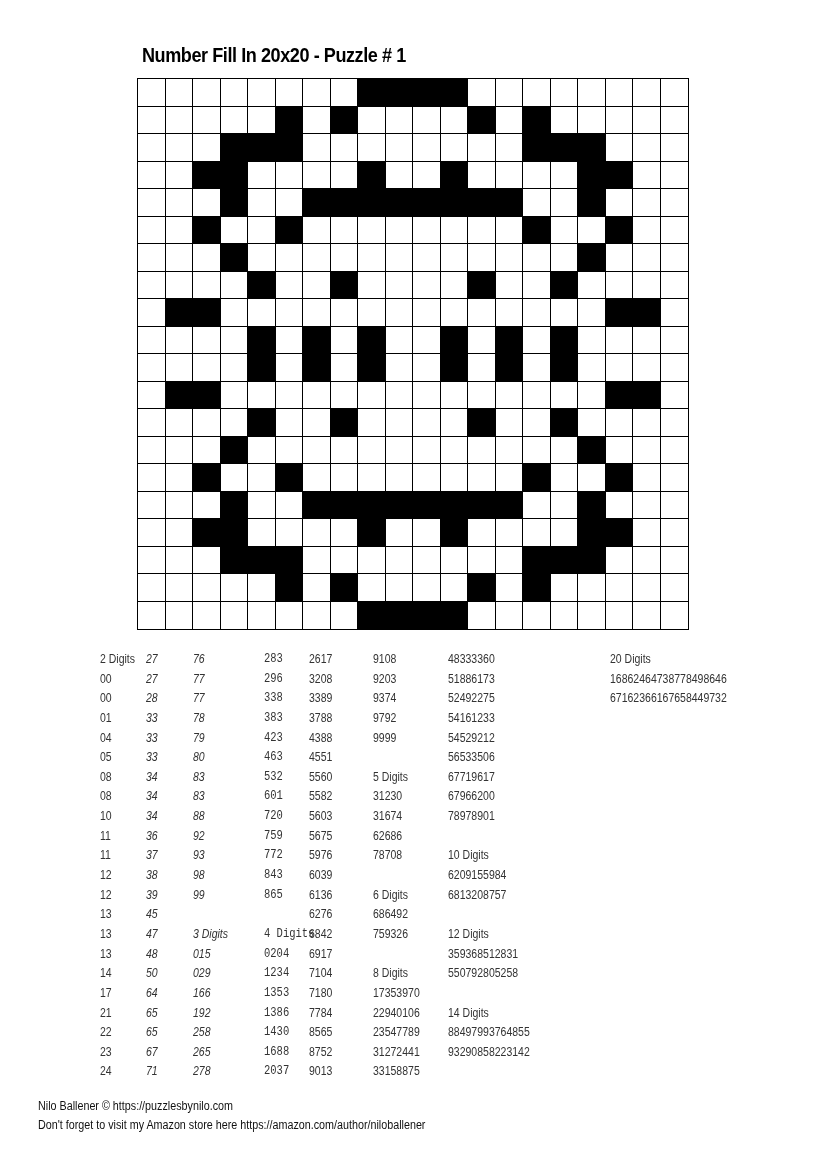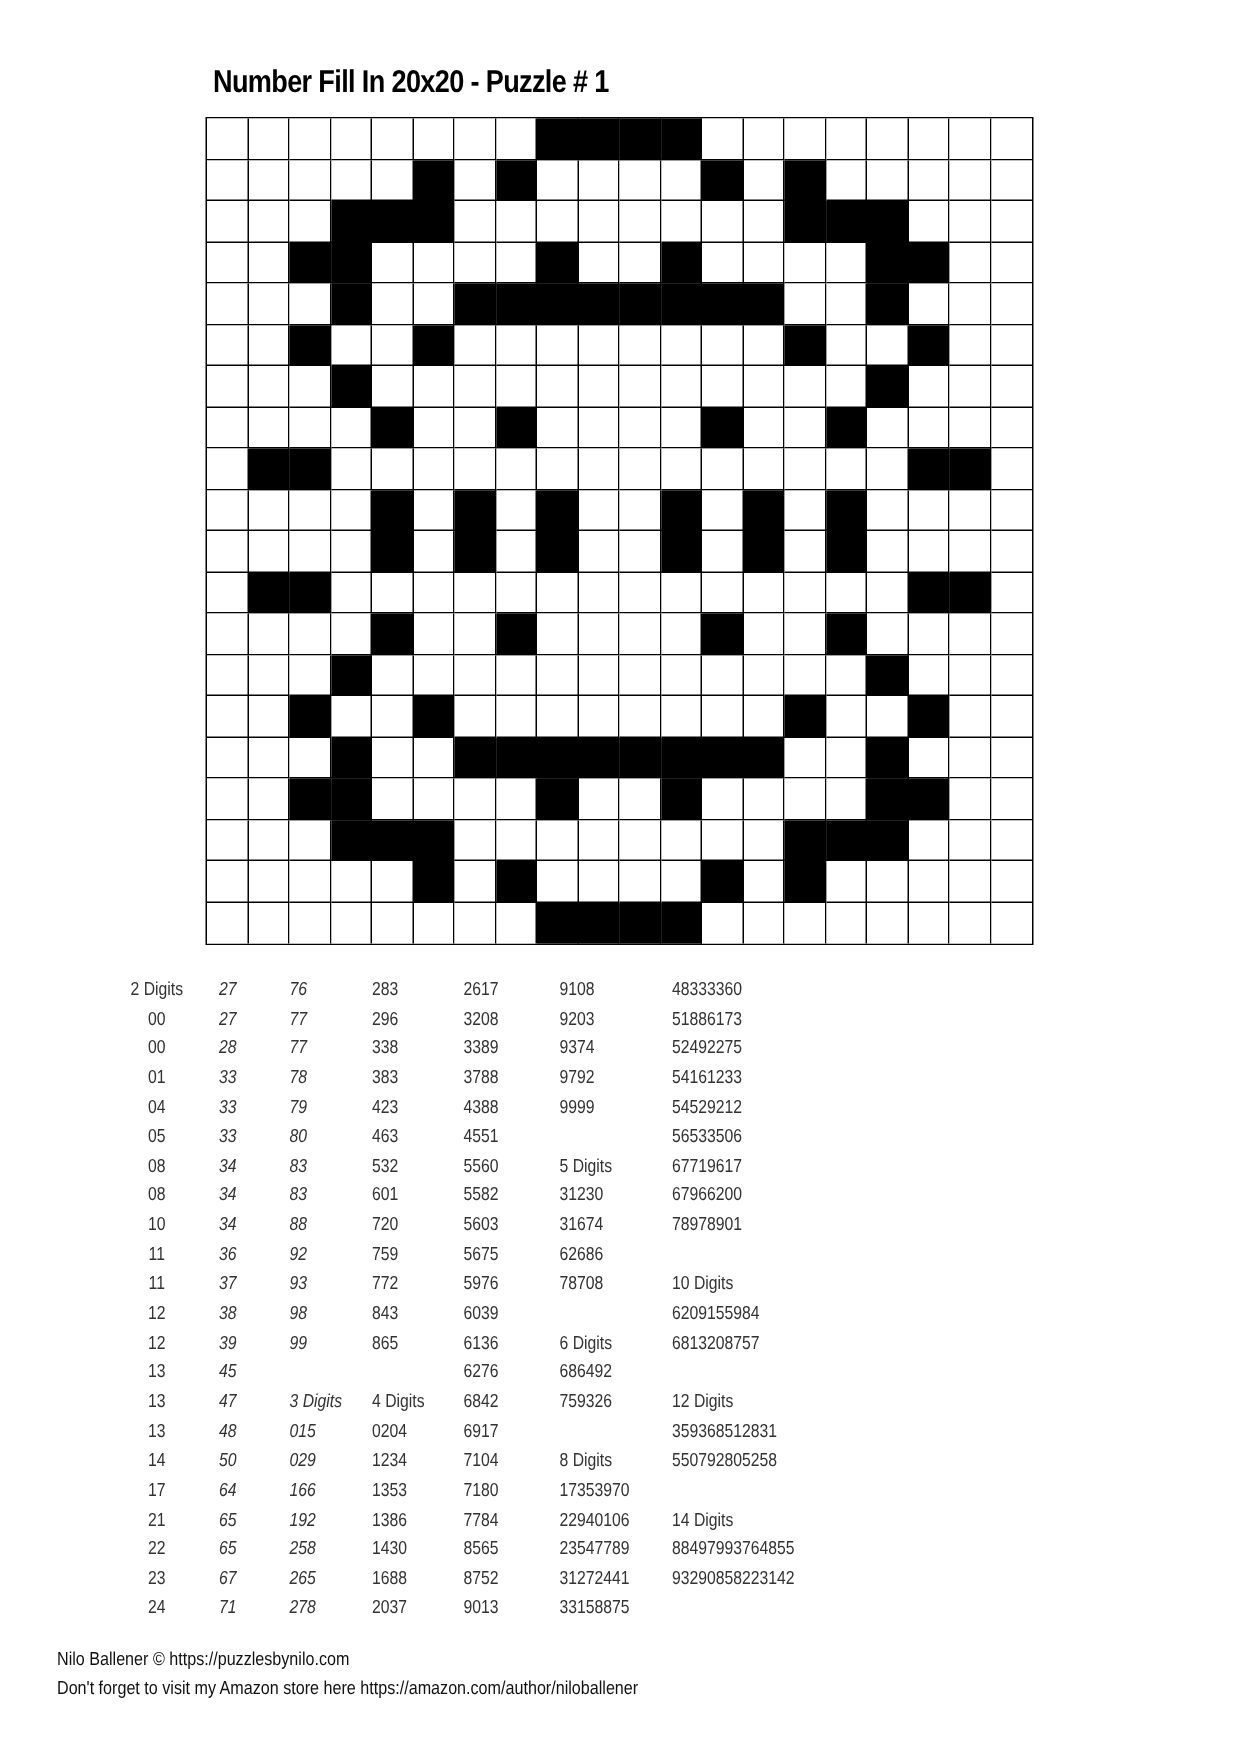--- a/index.html
+++ b/index.html
@@ -424,21 +424,21 @@
     <div class="cell lastrow"></div>
     <div class="cell lastrow"></div>
     <div class="cell lastrow"></div>
     <div class="cell lastrow"></div>
     <div class="cell lastrow"></div>
     <div class="cell lastrow"></div>
     <div class="cell lastcol lastrow"></div>
   </div>
 
 <div class="wordlist" id="wordlist">
-    <div class="wcol" style="left: 87px; text-align: center;">
+    <div class="wcol" style="left: 100px;">
       <div class="witem">2 Digits</div>
       <div class="witem">00</div>
       <div class="witem">00</div>
       <div class="witem">01</div>
       <div class="witem">04</div>
       <div class="witem">05</div>
       <div class="witem">08</div>
       <div class="witem">08</div>
       <div class="witem">10</div>
       <div class="witem">11</div>
@@ -496,21 +496,21 @@
       <div class="witem">&nbsp;</div>
       <div class="witem">3 Digits</div>
       <div class="witem">015</div>
       <div class="witem">029</div>
       <div class="witem">166</div>
       <div class="witem">192</div>
       <div class="witem">258</div>
       <div class="witem">265</div>
       <div class="witem">278</div>
     </div>
-    <div class="wcol" style="left: 248px;">
+    <div class="wcol" style="left: 264px; font-family: Liberation Mono, monospace;">
       <div class="witem">283</div>
       <div class="witem">296</div>
       <div class="witem">338</div>
       <div class="witem">383</div>
       <div class="witem">423</div>
       <div class="witem">463</div>
       <div class="witem">532</div>
       <div class="witem">601</div>
       <div class="witem">720</div>
       <div class="witem">759</div>
@@ -592,18 +592,23 @@
       <div class="witem">&nbsp;</div>
       <div class="witem">12 Digits</div>
       <div class="witem">359368512831</div>
       <div class="witem">550792805258</div>
       <div class="witem">&nbsp;</div>
       <div class="witem">14 Digits</div>
       <div class="witem">88497993764855</div>
       <div class="witem">93290858223142</div>
       <div class="witem">&nbsp;</div>
     </div>
+    <div class="wcol" style="left: 610px;">
+      <div class="witem">20 Digits</div>
+      <div class="witem">16862464738778498646</div>
+      <div class="witem">67162366167658449732</div>
+    </div>
   </div>
 
 <div class="footer">
   <div>Nilo Ballener © https://puzzlesbynilo.com</div>
   <div>Don't forget to visit my Amazon store here https://amazon.com/author/niloballener</div>
 </div>
 
 </body></html>

